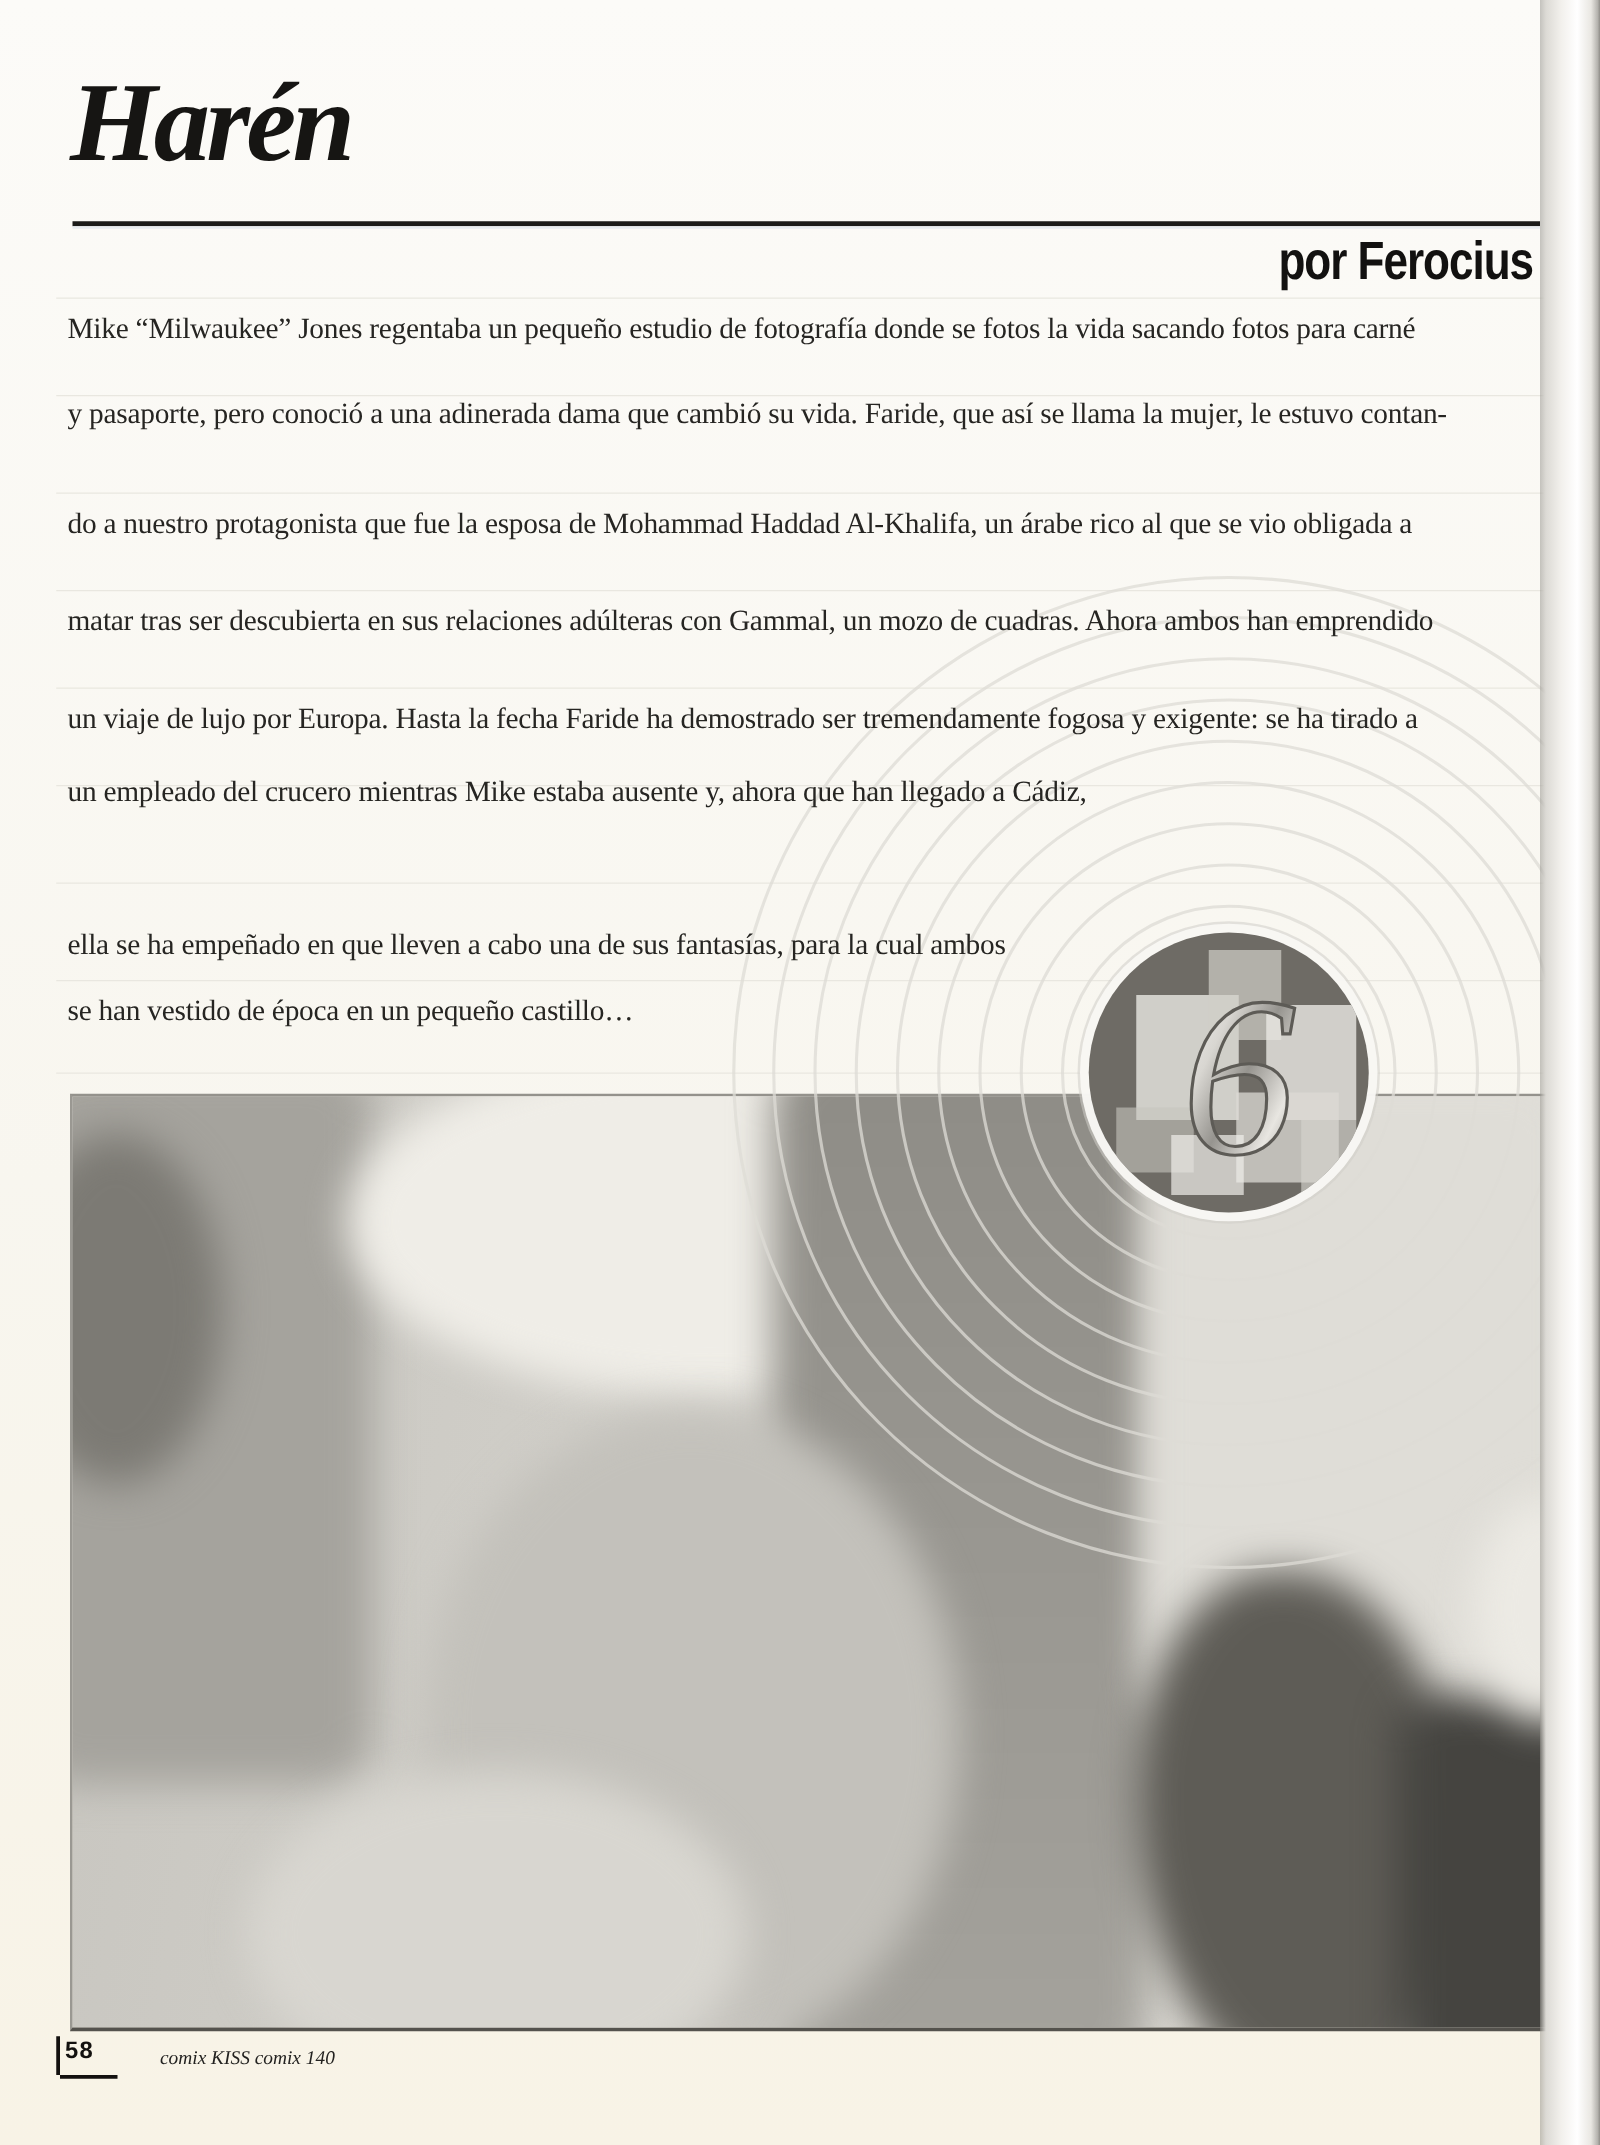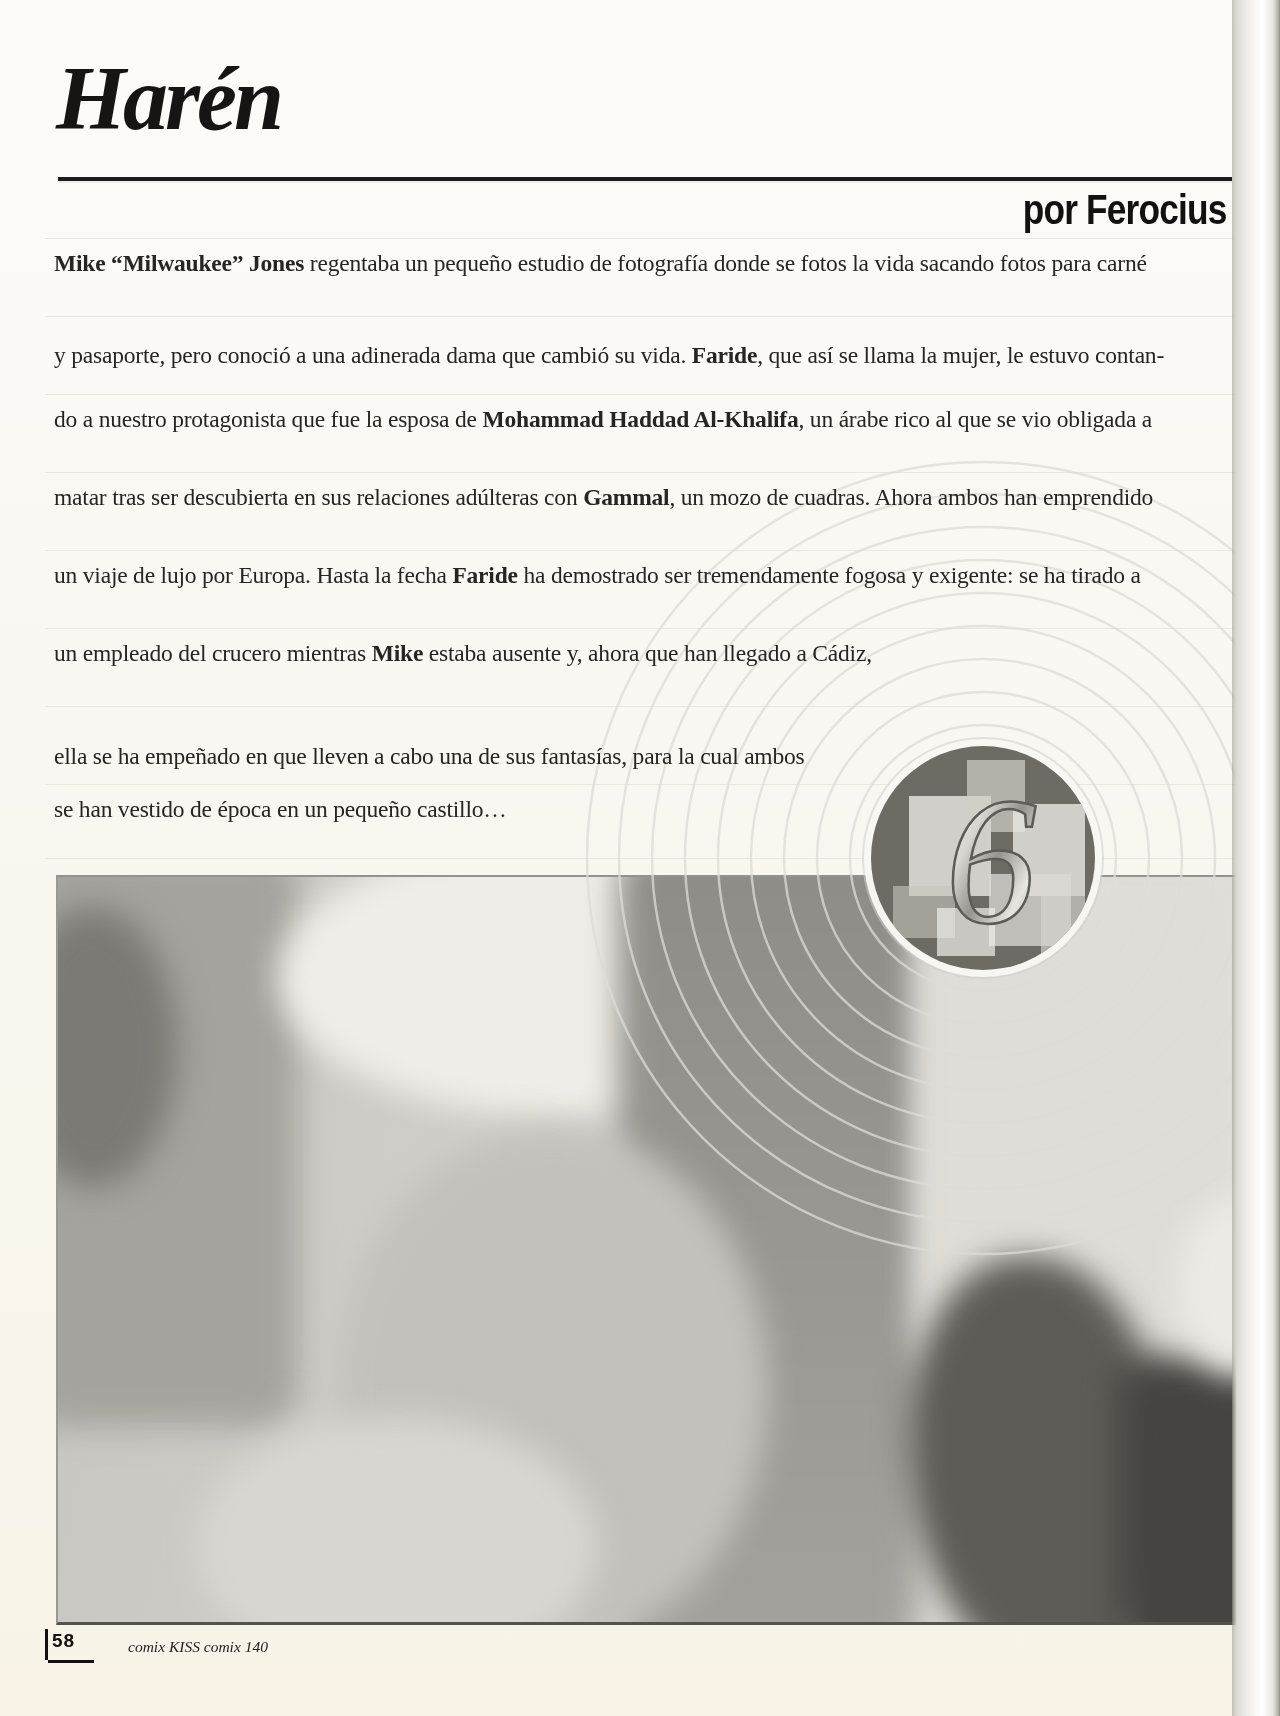--- a/index.html
+++ b/index.html
@@ -20,21 +20,21 @@
     top:185px;right:54px;font-family:"Liberation Sans", sans-serif;font-weight:bold;
     font-size:43px;color:#121110;letter-spacing:-1px;transform:scaleX(.82);transform-origin:100% 50%;
   }
   
   .ruleline{left:45px;width:1190px;height:1px;background:#e9e7e0;z-index:1;}
   
   .intro-line{
     left:54px;width:1176px;font-size:23.5px;line-height:30px;color:#262522;
     letter-spacing:-0.2px;white-space:nowrap;z-index:5;
   }
-  .intro-line .b{font-weight:bold;text-align:center;}
+  .intro-line .b{font-weight:normal;text-align:center;}
   
   .rings{left:583px;top:458px;z-index:3;}
   
   .badge{
     left:871px;top:746px;width:224px;height:224px;border-radius:50%;
     background:#6e6b65;overflow:hidden;z-index:4;
     box-shadow:0 0 0 7px rgba(249,248,244,.95), 0 0 0 9px rgba(208,206,200,.55);
   }
   .badge .sq{position:absolute;}
   .badge svg{position:absolute;left:0;top:0;}
@@ -124,25 +124,25 @@
         <stop offset="0.78" stop-color="#e8e6e1"></stop>
         <stop offset="1" stop-color="#8a8883"></stop>
       </linearGradient>
     </defs>
     <text x="120" y="176" text-anchor="middle" font-family="'Liberation Serif', serif" font-size="182" font-style="italic" fill="url(#metal)" stroke="#5d5b56" stroke-width="2.5">6</text>
   </svg>
 </div>
 
 <div>
   <div class="abs intro-line" style="top:248px"><span class="b">Mike “Milwaukee” Jones</span><span> regentaba un pequeño estudio de fotografía donde se fotos la vida sacando fotos para carné</span></div>
-  <div class="abs intro-line" style="top:340px"><span>y pasaporte, pero conoció a una adinerada dama que cambió su vida. </span><span class="b">Faride</span><span>, que así se llama la mujer, le estuvo contan-</span></div>
+  <div class="abs intro-line" style="top:316px"><span>y pasaporte, pero conoció a una adinerada dama que cambió su vida. </span><span class="b">Faride</span><span>, que así se llama la mujer, le estuvo contan-</span></div>
   <div class="abs intro-line" style="top:404px"><span>do a nuestro protagonista que fue la esposa de </span><span class="b">Mohammad Haddad Al-Khalifa</span><span>, un árabe rico al que se vio obligada a</span></div>
   <div class="abs intro-line" style="top:482px"><span>matar tras ser descubierta en sus relaciones adúlteras con </span><span class="b">Gammal</span><span>, un mozo de cuadras. Ahora ambos han emprendido</span></div>
   <div class="abs intro-line" style="top:560px"><span>un viaje de lujo por Europa. Hasta la fecha </span><span class="b">Faride</span><span> ha demostrado ser tremendamente fogosa y exigente: se ha tirado a</span></div>
-  <div class="abs intro-line" style="top:638px"><span>un empleado del crucero mientras </span><span class="b">Mike</span><span> estaba ausente y, ahora que han llegado a Cádiz,</span></div>
+  <div class="abs intro-line" style="top:619px"><span>un empleado del crucero mientras </span><span class="b">Mike</span><span> estaba ausente y, ahora que han llegado a Cádiz,</span></div>
   <div class="abs intro-line" style="top:741px"><span>ella se ha empeñado en que lleven a cabo una de sus fantasías, para la cual ambos</span></div>
   <div class="abs intro-line" style="top:794px"><span>se han vestido de época en un pequeño castillo…</span></div>
 </div>
 
 <div class="abs footer-bar"></div>
 <div class="abs footer-num">58</div>
 <div class="abs footer-underline"></div>
 <div class="abs footer-issue">comix KISS comix 140</div>
 
 <div class="abs page-edge"></div>

